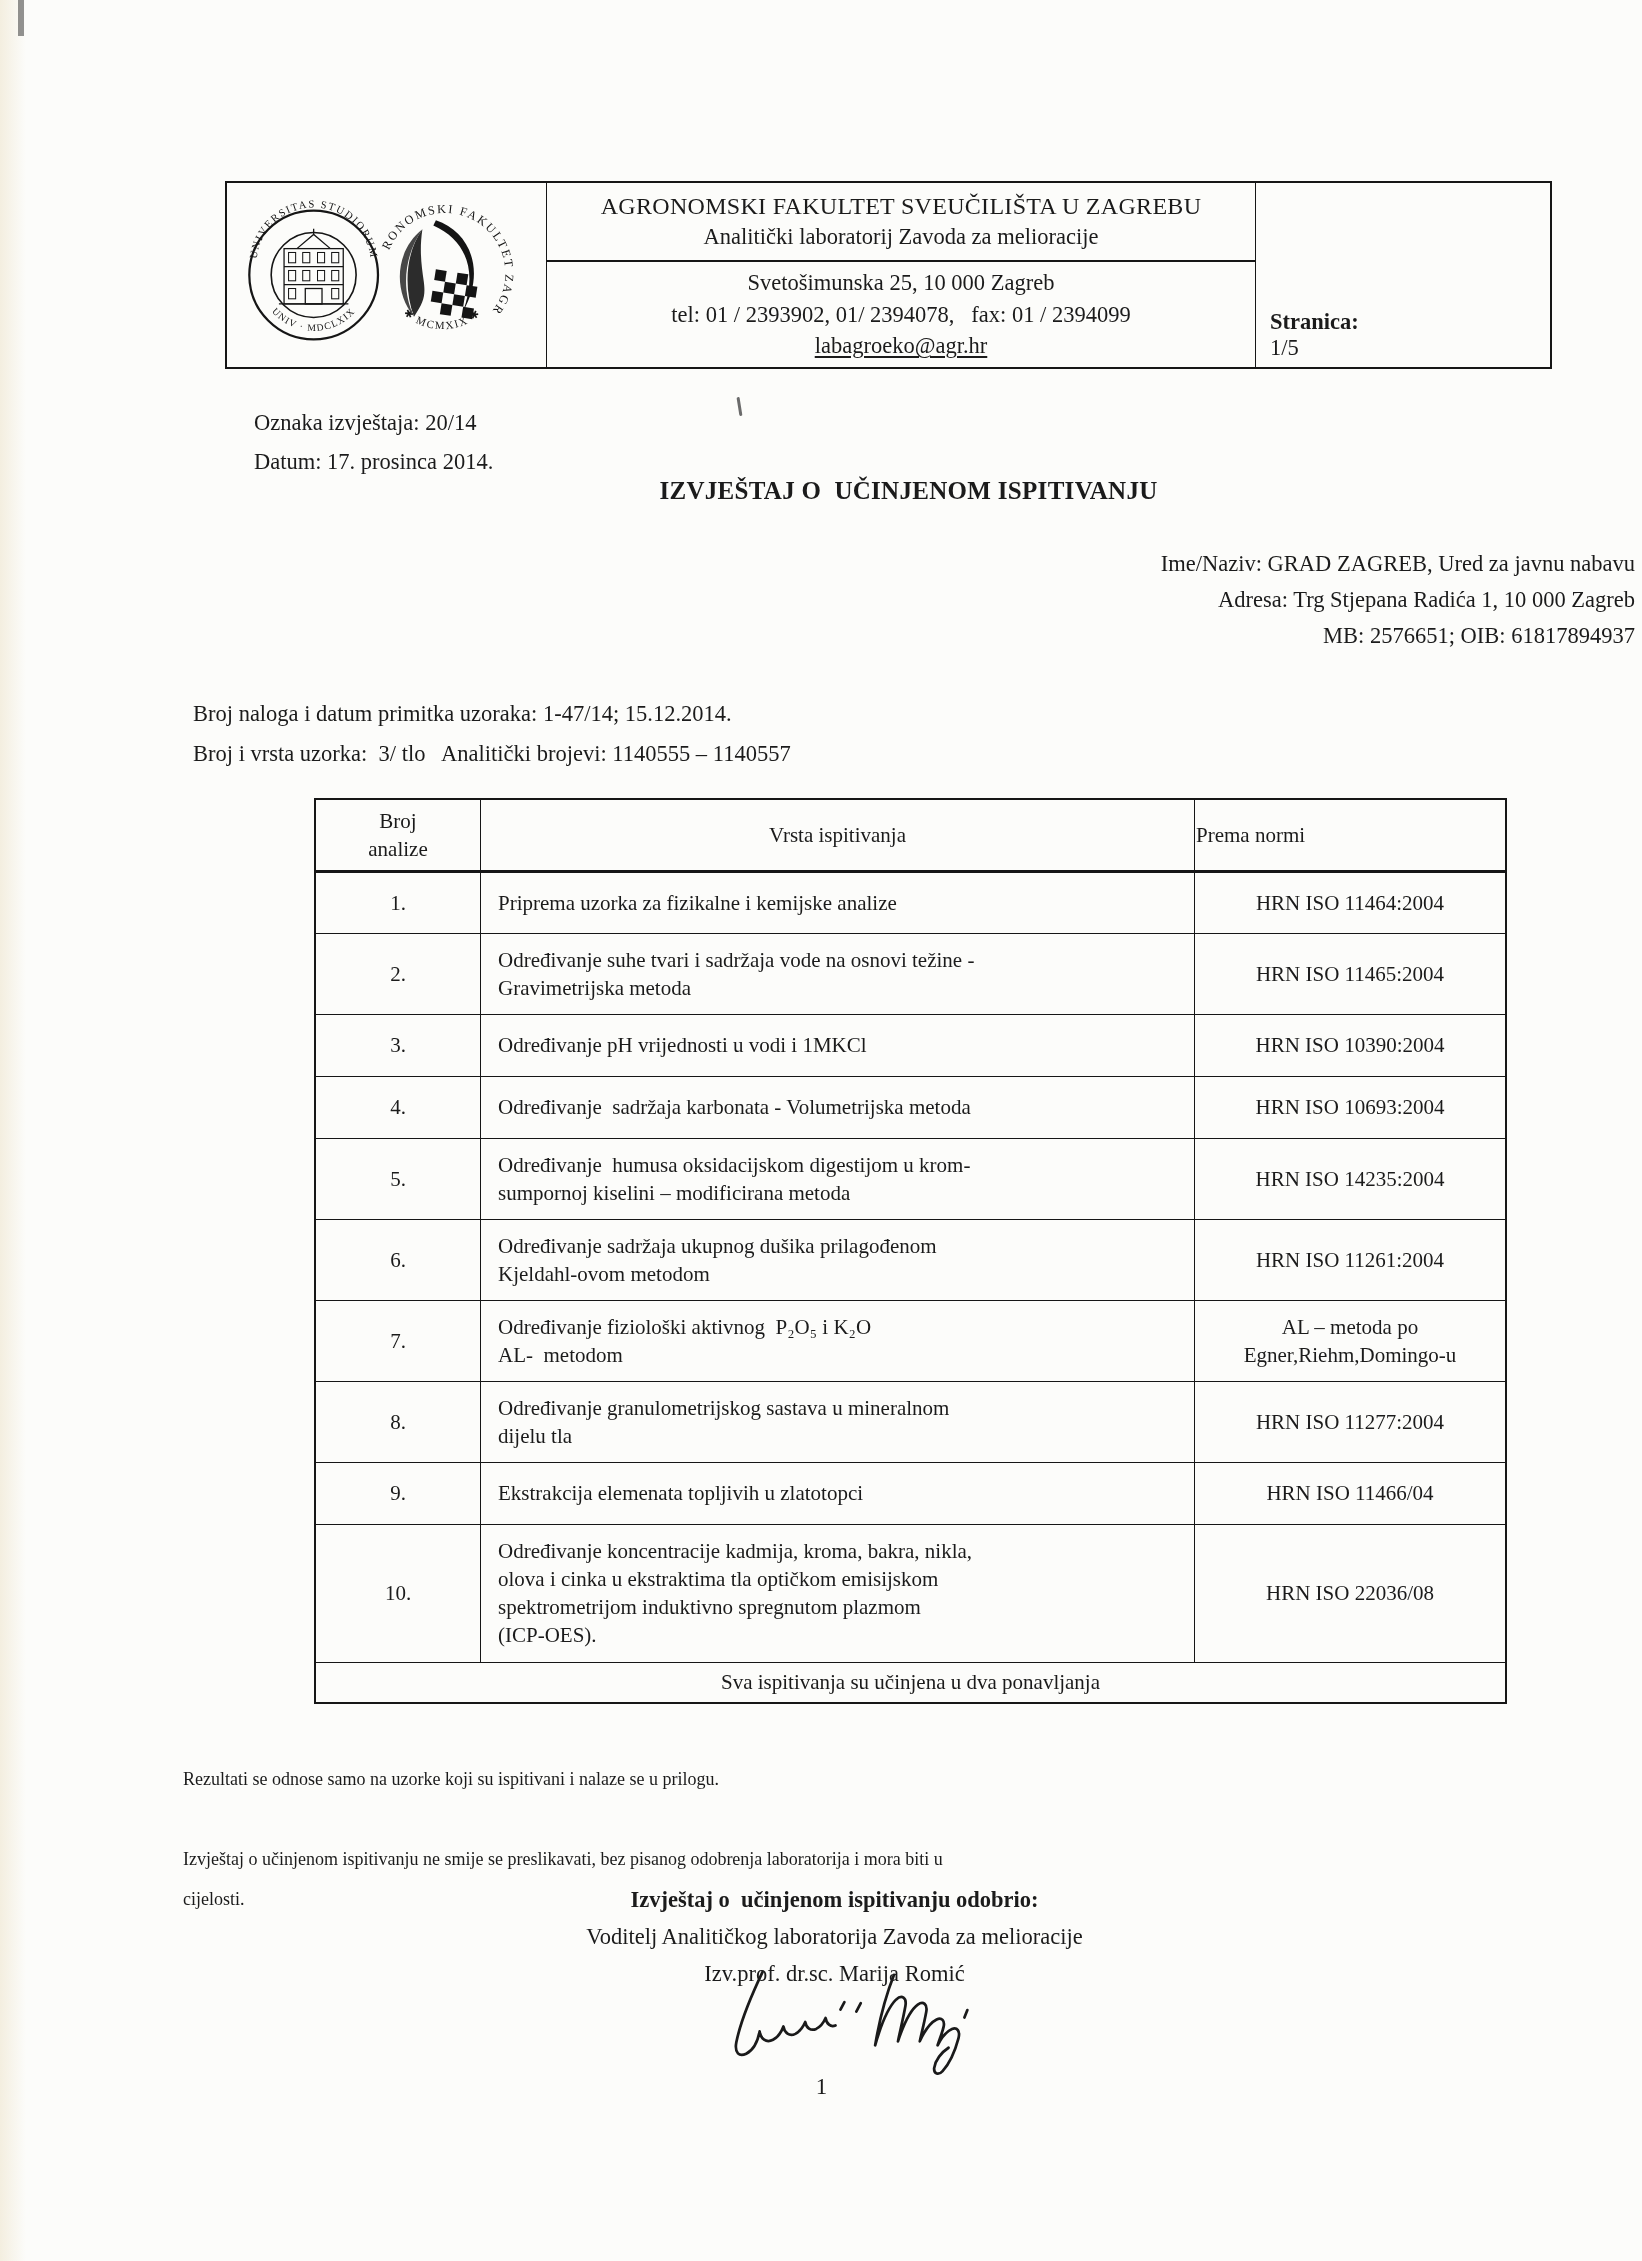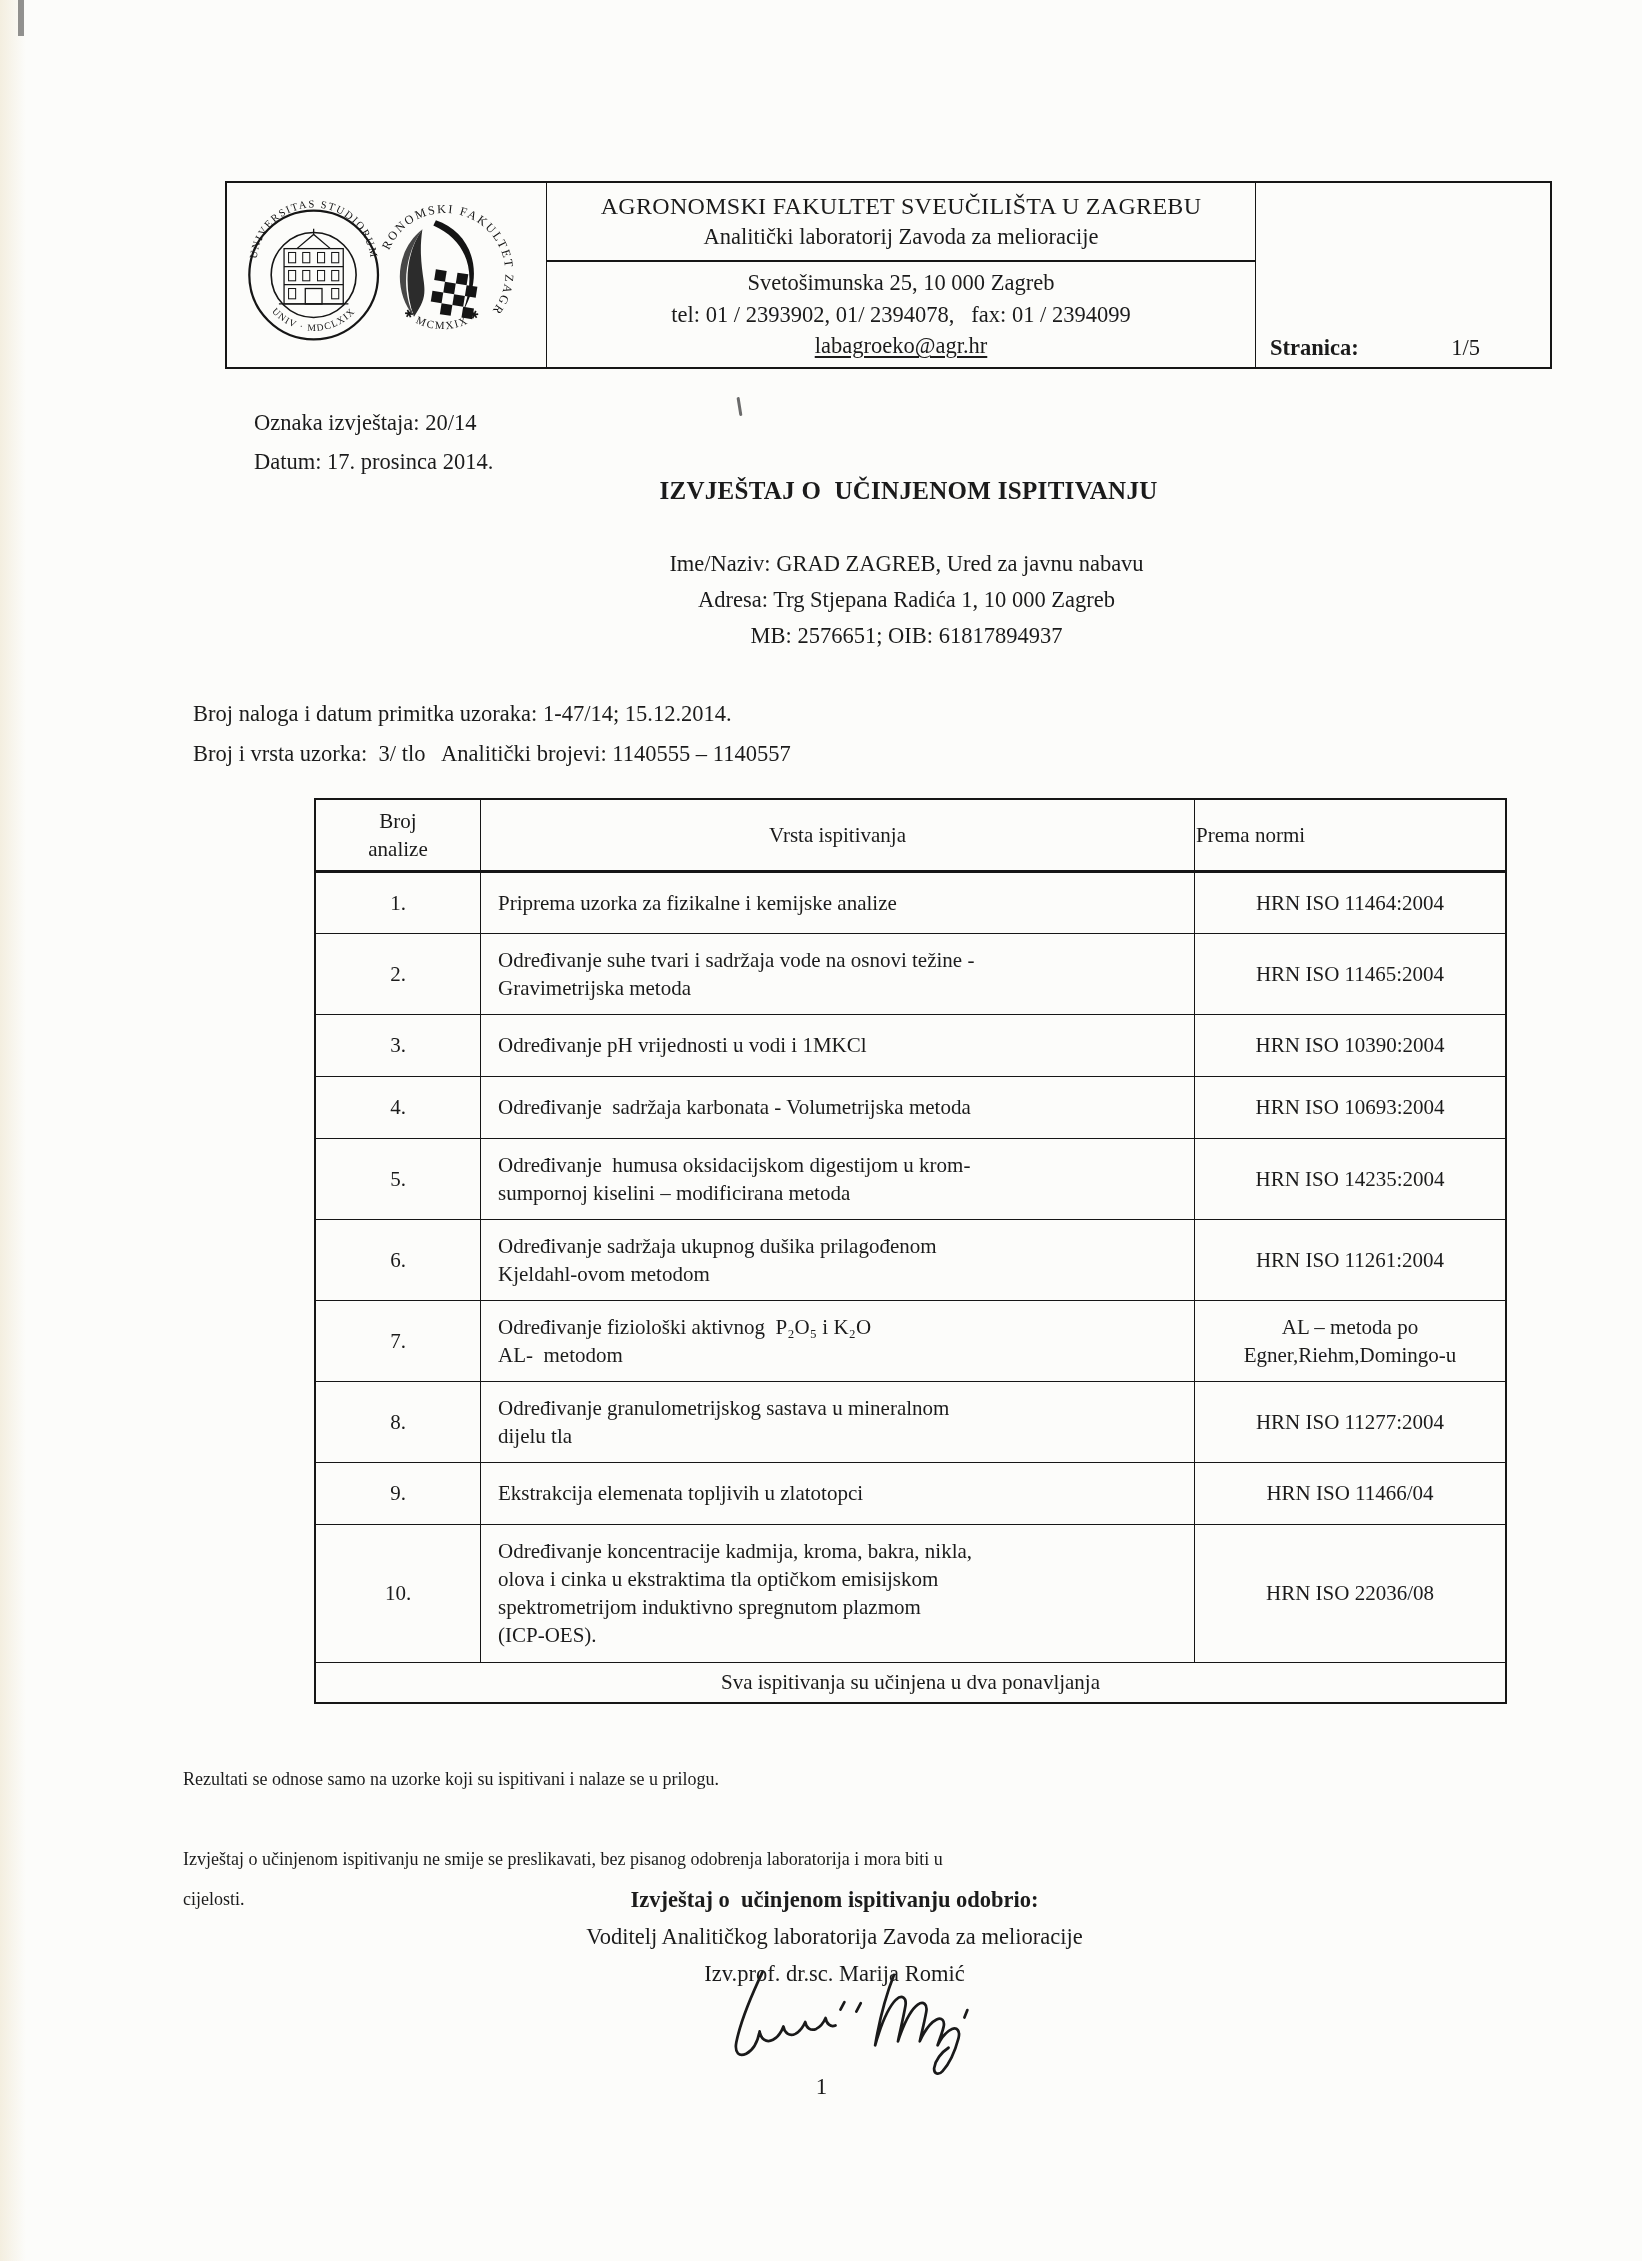--- a/index.html
+++ b/index.html
@@ -27,27 +27,27 @@
   .mid-cell{border-right:1.9px solid #161616;display:grid;grid-template-rows:79px 1fr;}
   .mid-top{border-bottom:2.6px solid #161616;display:flex;flex-direction:column;
     align-items:center;justify-content:center;gap:3.9px;}
   .institution{font-size:24px;letter-spacing:0.3px;}
   .department{font-size:22.5px;}
   .mid-bottom{display:flex;flex-direction:column;align-items:center;justify-content:center;gap:5.8px;}
   .addr-line{font-size:22.5px;}
   .email-line{font-size:22.5px;text-decoration:underline;text-underline-offset:3.2px;text-align:right;}
   .page-cell{display:flex;align-items:flex-end;}
   .page-cell-row{width:100%;display:flex;justify-content:space-between;
-    padding:0 70px 6.4px 14px;font-size:22.5px;}
+    padding:0 70px 6.4px 14px;font-size:22.5px;flex-direction:column;}
   .page-label{font-weight:bold;}
   
   .meta-block{position:absolute;left:254px;top:403px;font-size:22.5px;line-height:39px;}
   .doc-title{position:absolute;left:174px;top:477px;width:1469px;text-align:center;
     font-size:25px;font-weight:bold;letter-spacing:0.3px;}
-  .client-block{position:absolute;left:172px;top:546px;width:1469px;text-align:center;
+  .client-block{position:absolute;left:166px;top:546px;width:1469px;text-align:right;
     font-size:22.5px;line-height:36px;}
   .order-block{position:absolute;left:193px;top:694px;font-size:22.5px;line-height:40px;}
   
   .table-wrap{position:absolute;left:314px;top:798px;width:1193px;}
   table.tests{border-collapse:collapse;width:100%;border:2.6px solid #161616;font-size:21px;}
   table.tests th,table.tests td{border:1.9px solid #161616;vertical-align:middle;
     line-height:28px;white-space:pre-line;}
   table.tests thead tr{border-bottom:3.2px solid #161616;}
   th.h-num{width:162px;font-weight:normal;text-align:center;}
   th.h-test{width:711px;font-weight:normal;text-align:center;}

